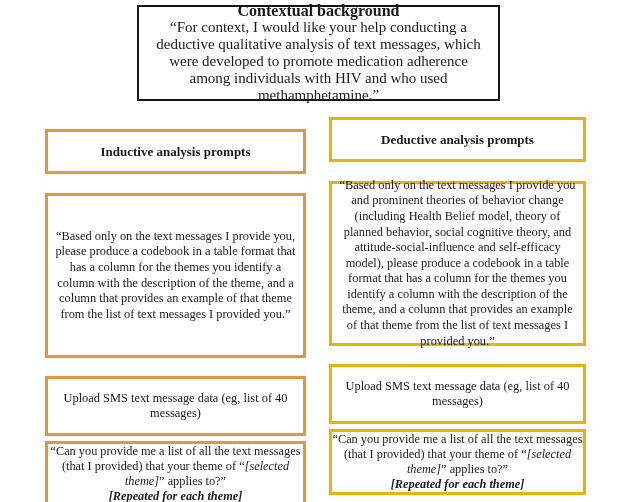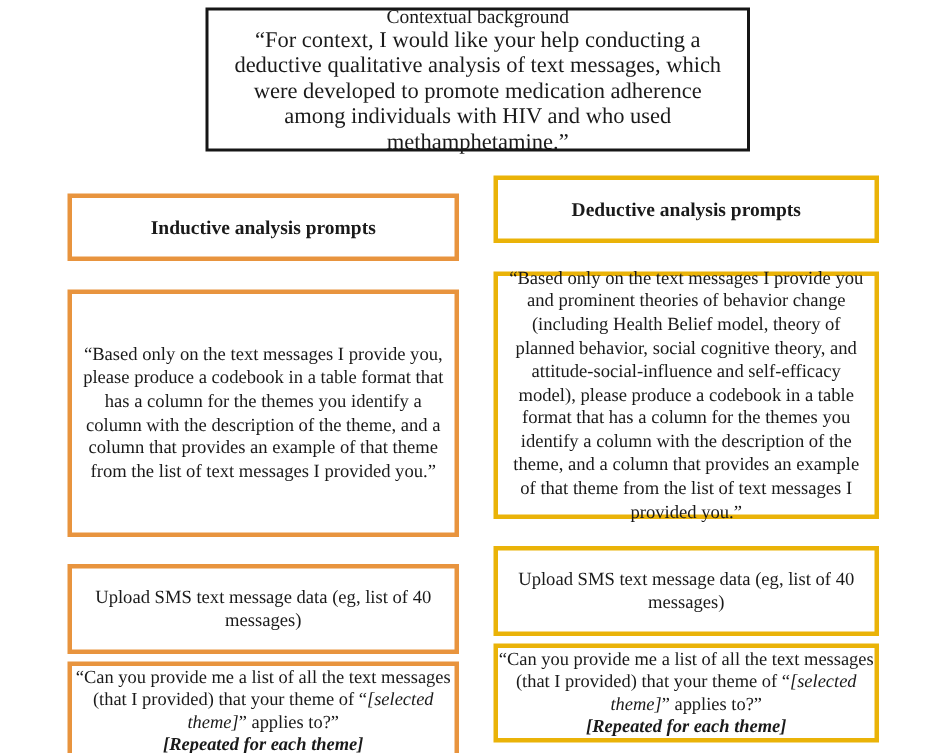--- a/index.html
+++ b/index.html
@@ -28,22 +28,22 @@
   }
   .context-box {
     left: 137px;
     top: 5px;
     width: 363px;
     height: 96px;
     border: 2.5px solid #161616;
     padding: 2px 8px;
   }
   .context-title {
-    font-weight: normal;
-    font-size: 13px;
+    font-weight: bold;
+    font-size: 16px;
     line-height: 17px;
   }
   .context-body {
     font-size: 15px;
     line-height: 17px;
   }
   .orange {
     border: 3px solid #e8943e;
   }
   .blue {

